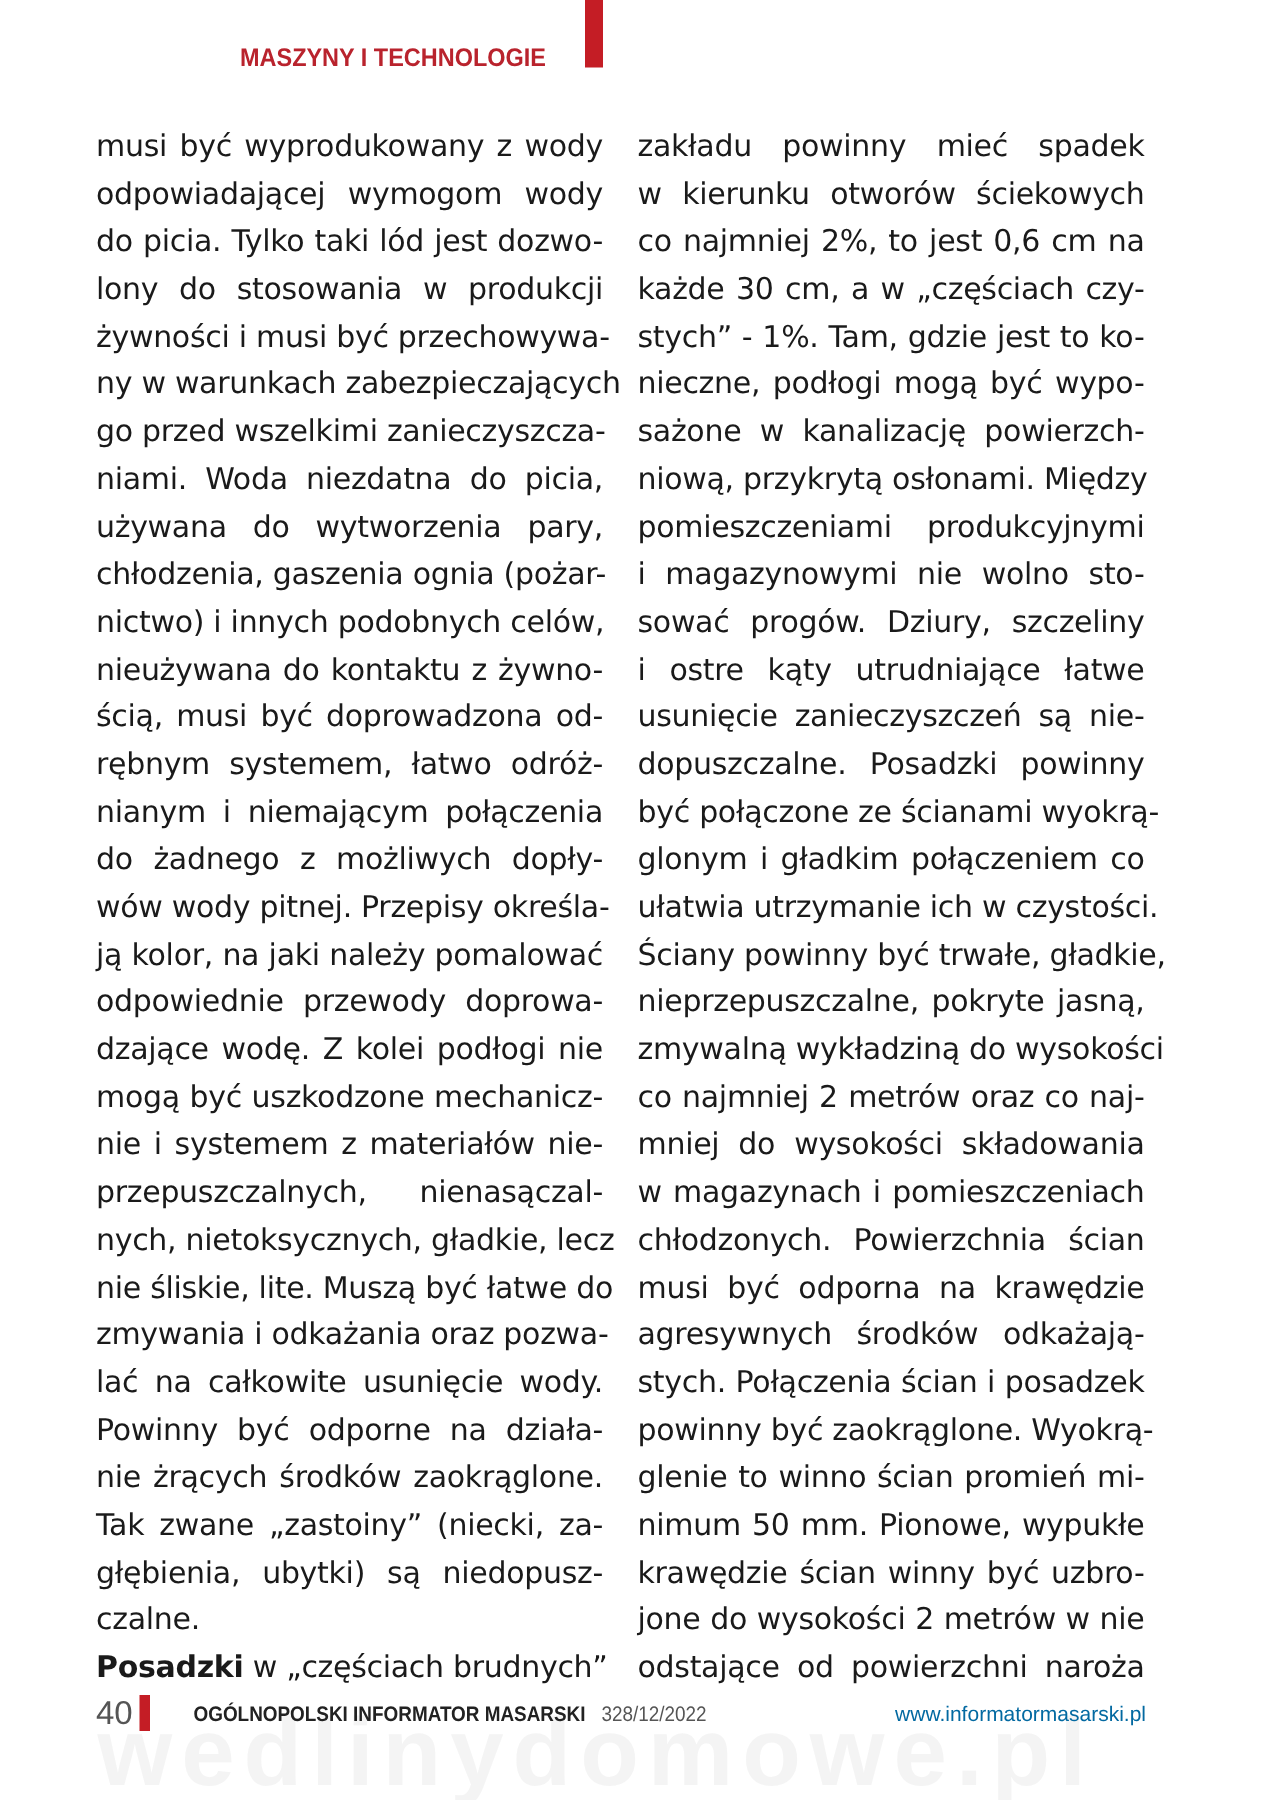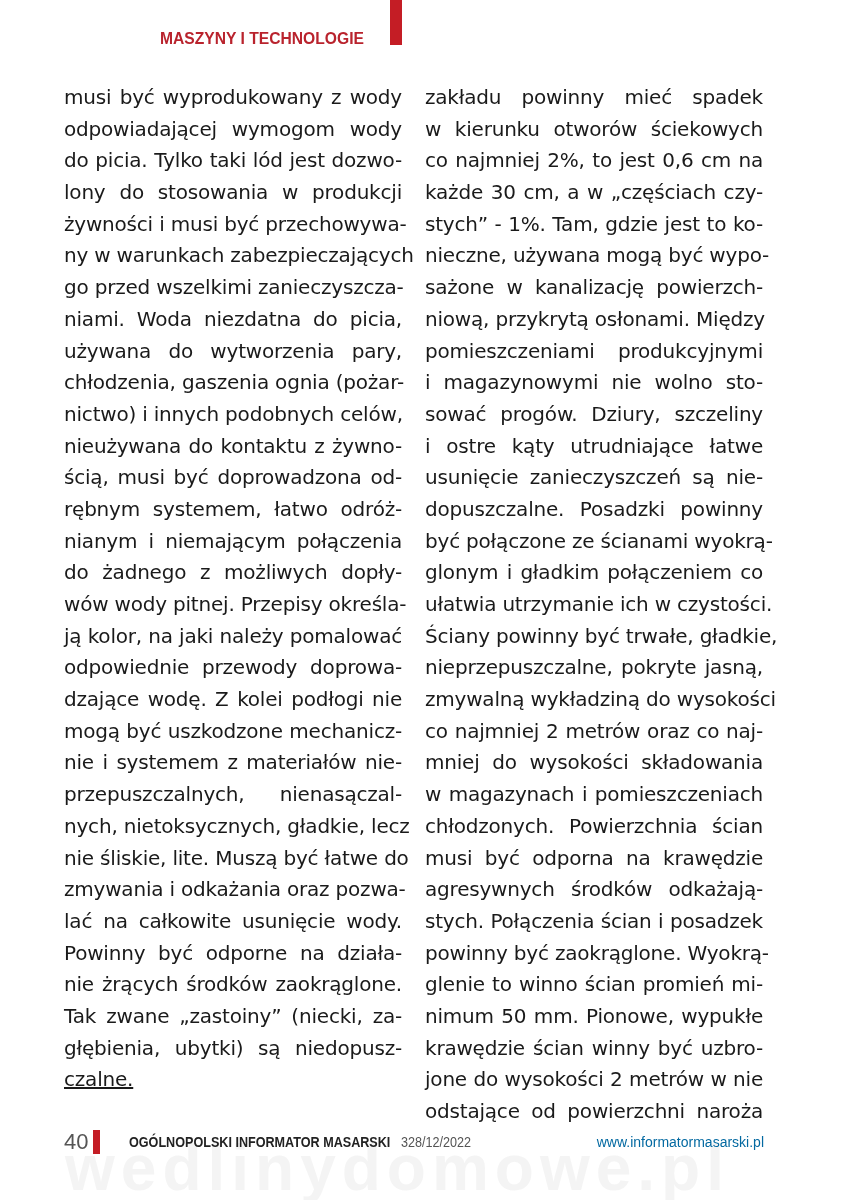--- a/index.html
+++ b/index.html
@@ -3,21 +3,21 @@
 <meta charset="utf-8">
 <style>
   html, body { margin:0; padding:0; background:#ffffff; }
   body { width:843px; height:1200px; position:relative; overflow:hidden; font-family:"DejaVu Sans", sans-serif; color:#1a1a1a; }
   .section-title { position:absolute; left:160px; top:29px; font-family:"Liberation Sans", sans-serif; font-weight:bold; font-size:17px; color:#b9232d; letter-spacing:0; transform:scaleX(0.92); transform-origin:left; white-space:nowrap; }
   .header-bar { position:absolute; left:390px; top:0; width:12px; height:45px; background:#c41d25; }
   .col { position:absolute; top:82px; width:338px; }
   .col.left { left:64px; }
   .col.right { left:425px; }
   .line { height:31.7px; line-height:31.7px; font-size:20px; white-space:nowrap; text-align:justify; text-align-last:justify; letter-spacing:-0.2px; }
-  .line.last { text-align-last:left;text-decoration:underline; }
+  .line.last { text-align-last:left; }
   .bold { font-weight:bold; }
   .watermark { position:absolute; left:65px; top:1085px; width:720px; font-family:"Liberation Sans", sans-serif; font-weight:bold; font-size:64px; color:rgba(235,235,235,0.55); letter-spacing:6px; white-space:nowrap; text-shadow:0 0 6px rgba(255,255,255,0.8); pointer-events:none;margin-top:46px; }
   .footer { position:absolute; top:1130px; left:64px; width:700px; height:24px;text-align:right; }
   .page-num { position:absolute; left:0; top:0; font-family:"Liberation Sans", sans-serif; font-size:22px; color:#555; line-height:24px; }
   .footer-bar { position:absolute; left:29px; top:0; width:7px; height:24px; background:#c41d25; }
   .pub-name { position:absolute; left:65px; top:4px; font-family:"Liberation Sans", sans-serif; font-weight:bold; font-size:14px; color:#222; white-space:nowrap; transform:scaleX(0.9); transform-origin:left; }
   .issue { position:absolute; left:337px; top:4px; font-family:"Liberation Sans", sans-serif; font-size:14px; color:#555; white-space:nowrap; transform:scaleX(0.9); transform-origin:left; }
   .url { position:absolute; right:0; top:4px; font-family:"Liberation Sans", sans-serif; font-size:14px; color:#0369a1; white-space:nowrap; }
 </style>
 </head>
@@ -52,28 +52,29 @@
     <div class="line">przepuszczalnych, nienasączal-</div>
     <div class="line">nych, nietoksycznych, gładkie, lecz</div>
     <div class="line">nie śliskie, lite. Muszą być łatwe do</div>
     <div class="line">zmywania i odkażania oraz pozwa-</div>
     <div class="line">lać na całkowite usunięcie wody.</div>
     <div class="line">Powinny być odporne na działa-</div>
     <div class="line">nie żrących środków zaokrąglone.</div>
     <div class="line">Tak zwane „zastoiny” (niecki, za-</div>
     <div class="line">głębienia, ubytki) są niedopusz-</div>
     <div class="line last">czalne.</div>
+    <div class="line"><span class="bold">Posadzki</span><span style="white-space: pre;"> w „częściach brudnych”</span></div>
   </div>
 <div class="col right" id="colRight">
     <div class="line">zakładu powinny mieć spadek</div>
     <div class="line">w kierunku otworów ściekowych</div>
     <div class="line">co najmniej 2%, to jest 0,6 cm na</div>
     <div class="line">każde 30 cm, a w „częściach czy-</div>
     <div class="line">stych” - 1%. Tam, gdzie jest to ko-</div>
-    <div class="line">nieczne, używana mogą być wypo-</div>
+    <div class="line">nieczne, podłogi mogą być wypo-</div>
     <div class="line">sażone w kanalizację powierzch-</div>
     <div class="line">niową, przykrytą osłonami. Między</div>
     <div class="line">pomieszczeniami produkcyjnymi</div>
     <div class="line">i magazynowymi nie wolno sto-</div>
     <div class="line">sować progów. Dziury, szczeliny</div>
     <div class="line">i ostre kąty utrudniające łatwe</div>
     <div class="line">usunięcie zanieczyszczeń są nie-</div>
     <div class="line">dopuszczalne. Posadzki powinny</div>
     <div class="line">być połączone ze ścianami wyokrą-</div>
     <div class="line">glonym i gładkim połączeniem co</div>

